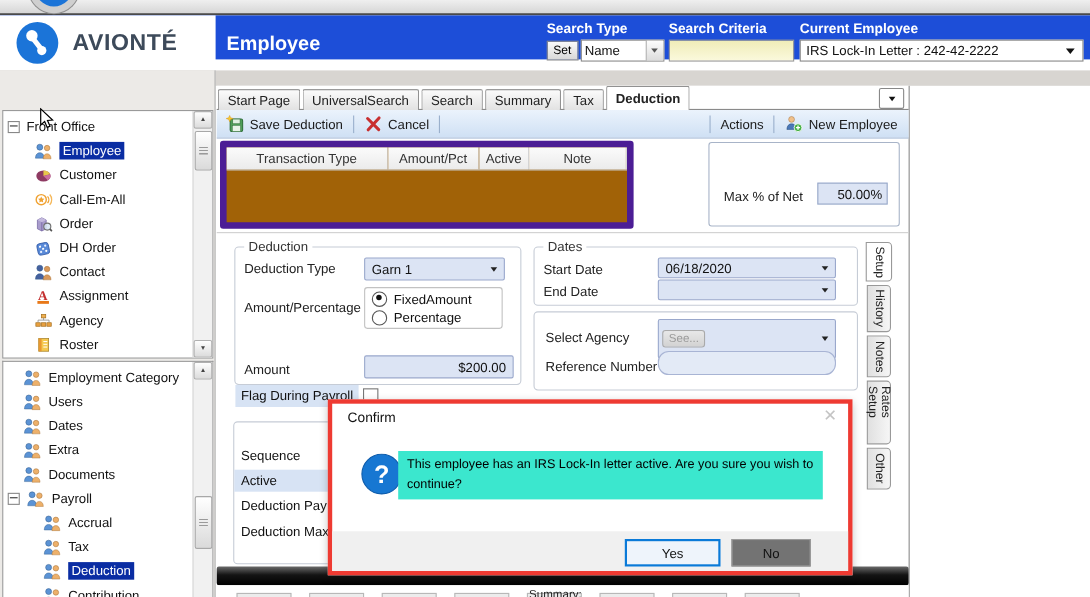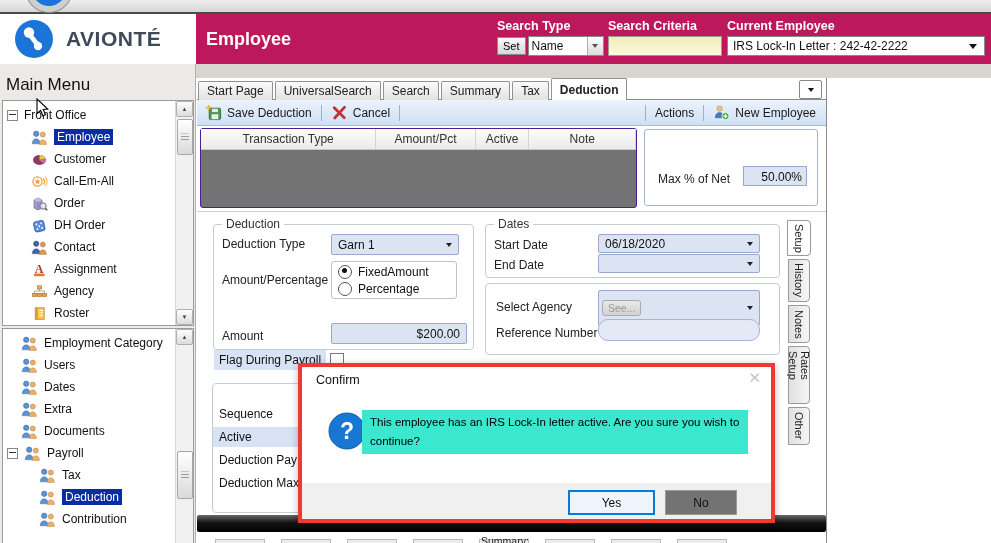--- a/index.html
+++ b/index.html
@@ -4,21 +4,21 @@
 <style>
   html,body{margin:0;padding:0;background:#fff;}
   .screen{position:relative;width:991px;height:543px;overflow:hidden;
     font-family:"Liberation Sans",sans-serif;background:#fff;color:#111;}
   
   .titlebar{position:absolute;left:0;top:0;width:991px;height:12px;
     background:linear-gradient(#efefef,#d6d6d6);border-bottom:2px solid #4a4a4a;}
   .orb{position:absolute;left:26px;top:-34px;width:34px;height:34px;border-radius:50%;
     background:#1b74d8;border:6px solid #cfcfcf;box-shadow:0 0 0 1px #8f8f8f;z-index:3;}
   
-  .header{position:absolute;left:0;top:14px;width:991px;height:64px;background:#be185d;}
+  .header{position:absolute;left:0;top:14px;width:991px;height:40px;background:#1d4ed8;}
   .brand-block{position:absolute;left:0;top:0;width:196px;height:50px;background:#fff;
     display:flex;align-items:center;}
   .brand-logo{width:40px;height:40px;margin-left:14px;flex:none;}
   .brand-text{margin-left:12px;font-size:21px;font-weight:bold;color:#3d4a5a;letter-spacing:.5px;}
   .module-title{position:absolute;left:206px;top:15px;font-size:18px;font-weight:bold;color:#fff;}
   .hgroup{position:absolute;top:5px;}
   .hlabel{font-size:12.5px;font-weight:bold;color:#fff;margin-bottom:3px;white-space:nowrap;}
   .hrow{display:flex;align-items:center;}
   .set-btn{font-size:11px;padding:2px 5px;background:linear-gradient(#fafafa,#d8d8d8);
     border:1px solid #8a8a8a;color:#000;}
@@ -77,22 +77,22 @@
     border:1px solid #888;border-radius:2px;display:flex;align-items:center;justify-content:center;z-index:2;}
   .tab-overflow .tri{border-top-color:#111;}
   .toolbar{position:absolute;left:0;right:0;top:22px;height:25px;
     background:linear-gradient(#ebf3fc,#cfe0f4);border-bottom:1px solid #a8bcd8;
     display:flex;align-items:center;font-size:12px;z-index:0;}
   .tbtn{display:flex;align-items:center;gap:5px;padding:0 4px;white-space:nowrap;color:#1a1a1a;}
   .tsep{width:1px;height:16px;background:#9ab0cc;margin:0 5px;}
   .ticon18 svg{width:17px;height:17px;display:block;}
   .tb-right{margin-left:auto;display:flex;align-items:center;margin-right:6px;}
   
-  .grid-panel{position:absolute;left:3px;top:50px;width:437px;height:80px;background:#737373;
-    border:1px solid #4c1d95;border-radius:3px;box-sizing:border-box;}
+  .grid-panel{position:absolute;left:3px;top:50px;width:376px;height:80px;background:#a16207;
+    border:6px solid #4c1d95;border-radius:3px;box-sizing:border-box;}
   .ghead{display:flex;height:20px;border-bottom:1px solid #c8c8c8;}
   .gcell{background:linear-gradient(#fbfbfb,#ebebeb);border-right:1px solid #d4d4d4;
     font-size:12px;color:#333;display:flex;align-items:center;justify-content:center;
     box-sizing:border-box;height:100%;}
   .max-panel{position:absolute;left:447px;top:51px;width:174px;height:77px;background:#fff;
     border:1px solid #a8b4c8;border-radius:3px;box-sizing:border-box;}
   .max-label{position:absolute;left:13px;top:42px;font-size:12px;color:#222;}
   .max-field{position:absolute;right:10px;top:36px;width:64px;height:20px;background:#dce4f4;
     border:1px solid #98a8c8;font-size:12px;line-height:20px;text-align:right;
     padding-right:4px;box-sizing:border-box;}
@@ -208,21 +208,20 @@
       <div class="ce-combo">
         <span class="val">IRS  Lock-In Letter : 242-42-2222</span>
         <span class="ce-tri"></span>
       </div>
     </div>
   </div>
 
   <div class="substrip"></div>
 
   <aside class="sidebar">
-    <div class="sidebar-title">Main Menu</div>
     <div class="tree tree1">
       <div class="titems" id="tree-top">
           <div class="titem" style="padding-left: 4px;">
             <span class="expand"></span>
             <span class="tlabel">Front Office</span>
           </div>
           <div class="titem" style="padding-left: 28px;">
             <span class="ticon">
               <svg viewBox="0 0 17 17">
                 <circle cx="5.2" cy="4.8" r="2.7" fill="#5b93d5" stroke="#35608f" stroke-width="0.5"></circle>
@@ -391,20 +390,31 @@
             <span class="expand"></span>
             <span class="ticon">
               <svg viewBox="0 0 17 17">
                 <circle cx="5.2" cy="4.8" r="2.7" fill="#5b93d5" stroke="#35608f" stroke-width="0.5"></circle>
                 <path d="M1.2 14.8c0-3.4 1.9-5 4-5s4 1.6 4 5z" fill="#5b93d5" stroke="#35608f" stroke-width="0.4"></path>
                 <circle cx="11.8" cy="5.6" r="2.5" fill="#edb06a" stroke="#a87338" stroke-width="0.5"></circle>
                 <path d="M8.2 15.4c0-3.1 1.7-4.6 3.6-4.6s3.6 1.5 3.6 4.6z" fill="#edb06a" stroke="#a87338" stroke-width="0.4"></path>
               </svg>
             </span>
             <span class="tlabel">Payroll</span>
+          </div>
+          <div class="titem" style="padding-left: 36px;">
+            <span class="ticon">
+              <svg viewBox="0 0 17 17">
+                <circle cx="5.2" cy="4.8" r="2.7" fill="#5b93d5" stroke="#35608f" stroke-width="0.5"></circle>
+                <path d="M1.2 14.8c0-3.4 1.9-5 4-5s4 1.6 4 5z" fill="#5b93d5" stroke="#35608f" stroke-width="0.4"></path>
+                <circle cx="11.8" cy="5.6" r="2.5" fill="#edb06a" stroke="#a87338" stroke-width="0.5"></circle>
+                <path d="M8.2 15.4c0-3.1 1.7-4.6 3.6-4.6s3.6 1.5 3.6 4.6z" fill="#edb06a" stroke="#a87338" stroke-width="0.4"></path>
+              </svg>
+            </span>
+            <span class="tlabel">Accrual</span>
           </div>
           <div class="titem" style="padding-left: 36px;">
             <span class="ticon">
               <svg viewBox="0 0 17 17">
                 <circle cx="5.2" cy="4.8" r="2.7" fill="#5b93d5" stroke="#35608f" stroke-width="0.5"></circle>
                 <path d="M1.2 14.8c0-3.4 1.9-5 4-5s4 1.6 4 5z" fill="#5b93d5" stroke="#35608f" stroke-width="0.4"></path>
                 <circle cx="11.8" cy="5.6" r="2.5" fill="#edb06a" stroke="#a87338" stroke-width="0.5"></circle>
                 <path d="M8.2 15.4c0-3.1 1.7-4.6 3.6-4.6s3.6 1.5 3.6 4.6z" fill="#edb06a" stroke="#a87338" stroke-width="0.4"></path>
               </svg>
             </span>

